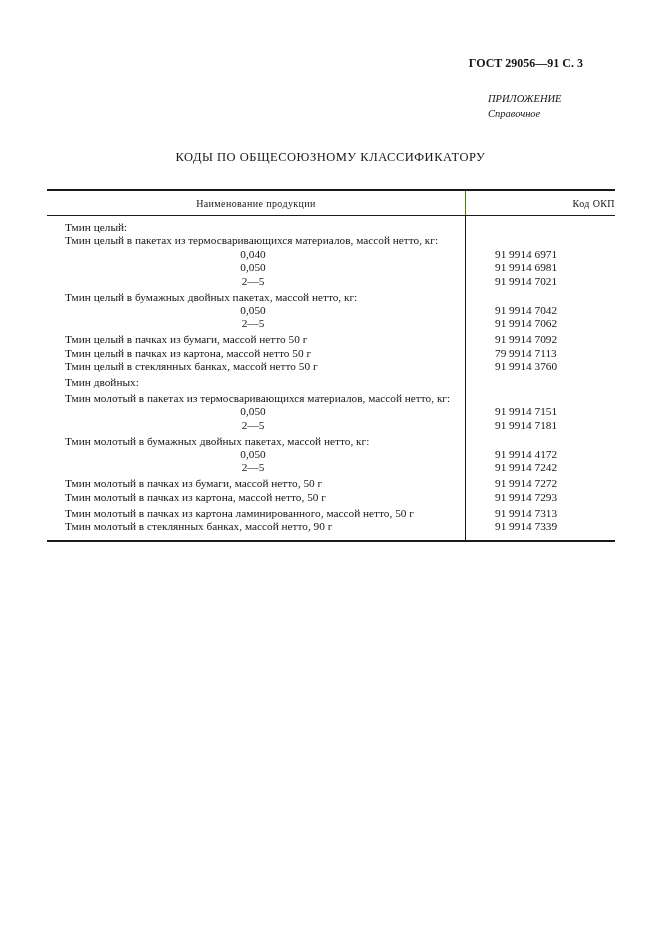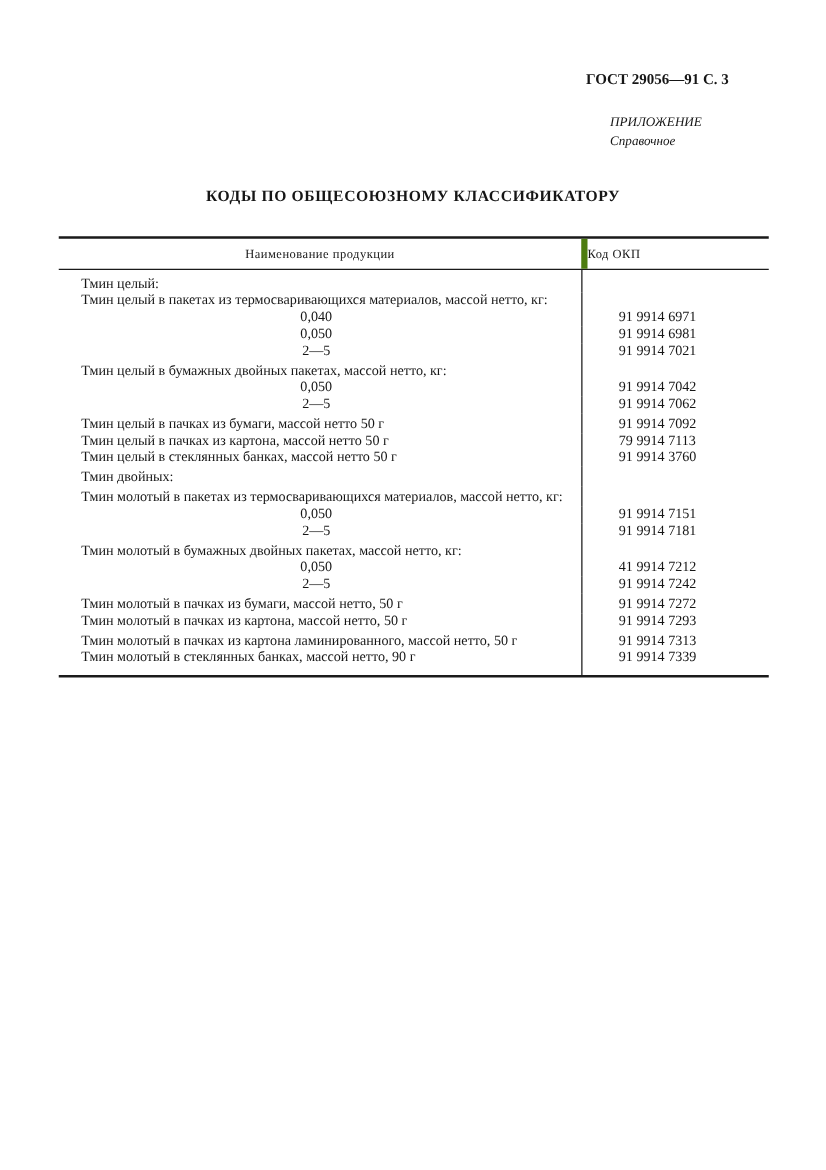--- a/index.html
+++ b/index.html
@@ -28,21 +28,21 @@
     margin: 22px 0 0 488px;
     font-style: italic;
     font-size: 10.5px;
     line-height: 13px;
   }
   .appendix .sub { margin-top: 2px; }
   .title {
     margin: 30px 0 16px 0;
     text-align: center;
     font-size: 12.5px;
-    font-weight: bold;
+    font-weight: normal;
     letter-spacing: 0.5px;
     line-height: 15px;
   }
   .codes-table {
     margin: 24px 46px 0 47px;
     border-top: 2.5px solid #1a1a1a;
     border-bottom: 2.5px solid #1a1a1a;
   }
   .thead {
     display: flex;
@@ -50,22 +50,22 @@
     font-size: 10px;
   }
   .thead .col-name {
     width: 418px;
     text-align: center;
     padding: 7px 0 6px 0;
     letter-spacing: 0.4px;
   }
   .thead .col-code {
     flex: 1;
-    border-left: 5px solid #4d7c0f;
-    text-align: left;
+    border-left: 1px solid #4d7c0f;
+    text-align: right;
     padding: 7px 0 6px 0;
     letter-spacing: 0.4px;
   }
   .row { display: flex; font-size: 11.3px; }
   .row .cell-name {
     width: 418px;
     padding-left: 18px;
     padding-right: 6px;
     line-height: 13.4px;
   }
@@ -160,21 +160,21 @@
         <div class="row center">
           <div class="cell-name">2—5</div>
           <div class="cell-code">91 9914 7181</div>
         </div>
         <div class="row gap">
           <div class="cell-name">Тмин молотый в бумажных двойных пакетах, массой нетто, кг:</div>
           <div class="cell-code"></div>
         </div>
         <div class="row center">
           <div class="cell-name">0,050</div>
-          <div class="cell-code">41 9914 7212</div>
+          <div class="cell-code">91 9914 4172</div>
         </div>
         <div class="row center">
           <div class="cell-name">2—5</div>
           <div class="cell-code">91 9914 7242</div>
         </div>
         <div class="row gap">
           <div class="cell-name">Тмин молотый в пачках из бумаги, массой нетто, 50 г</div>
           <div class="cell-code">91 9914 7272</div>
         </div>
         <div class="row">

